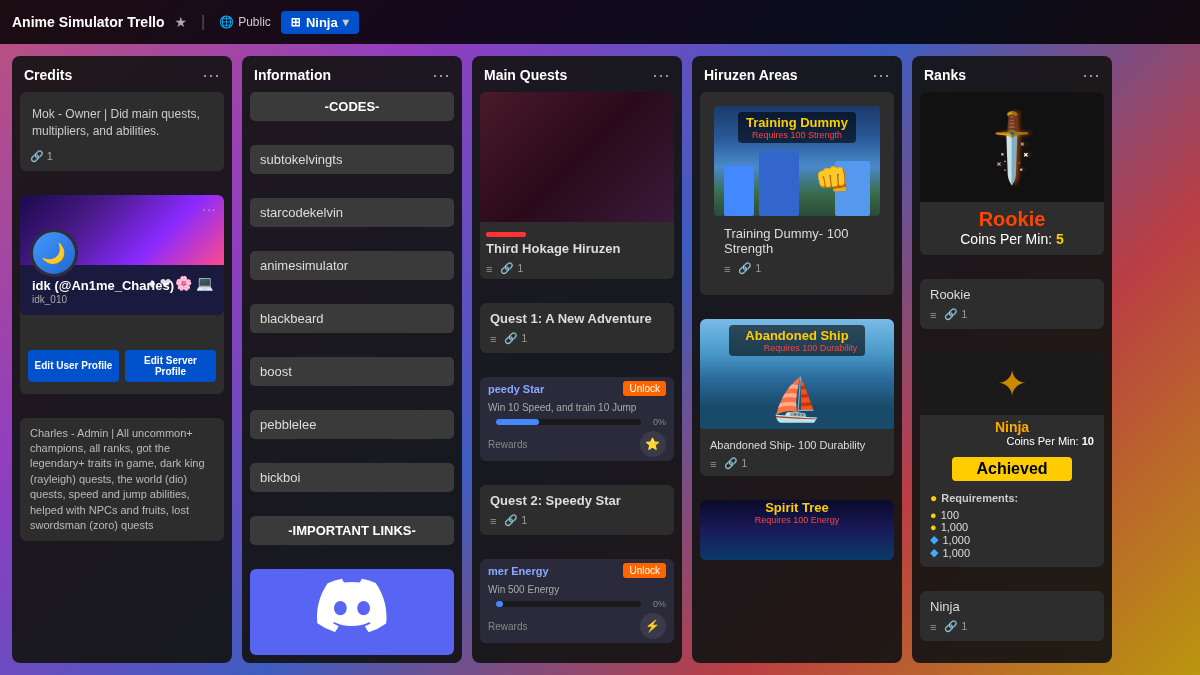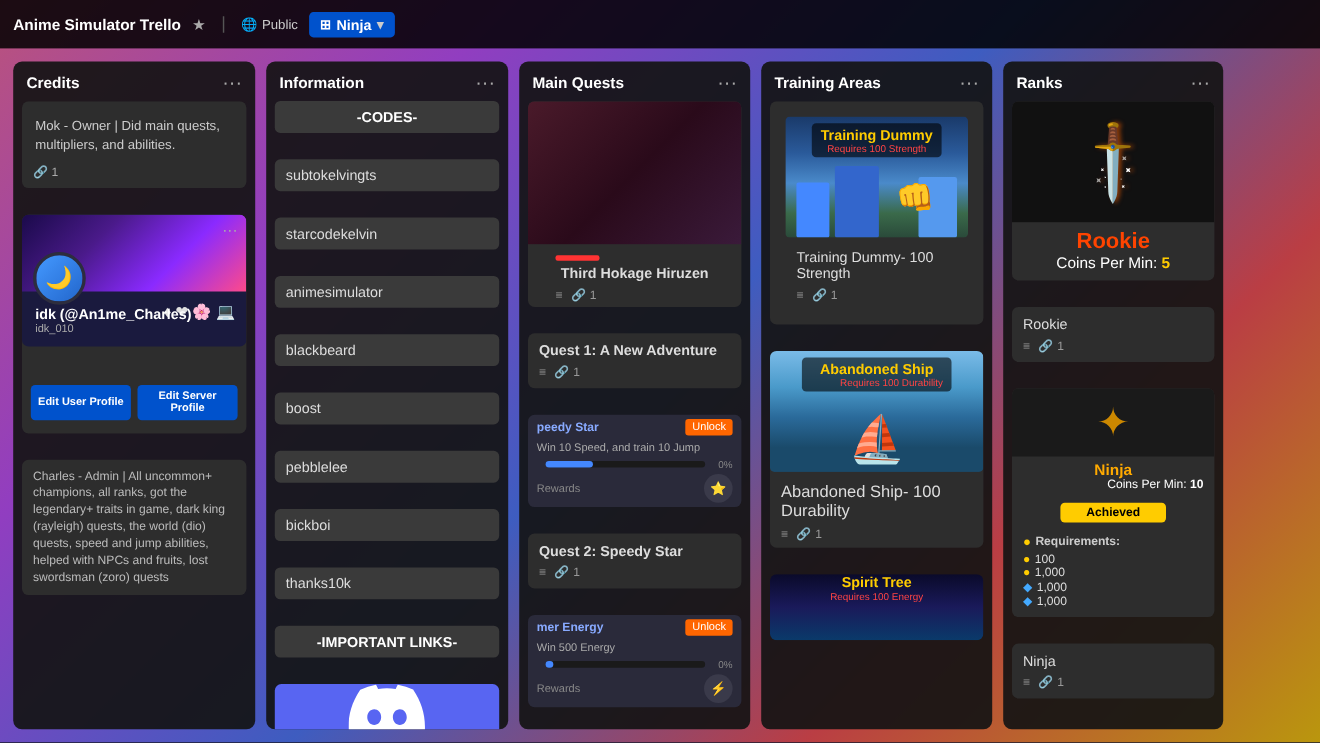--- a/index.html
+++ b/index.html
@@ -319,21 +319,21 @@
     }
     .rank-cpm-val {
       color: #ffcc00;
       font-weight: 700;
     }
     .rank-achieved {
       background: #ffcc00;
       color: #000;
       border-radius: 4px;
       padding: 3px 24px;
-      font-size: 11px;
+      font-size: 16px;
       font-weight: 700;
       text-align: center;
       margin: 4px auto;
       display: inline-block;
     }
     .rank-req {
       color: #ccc;
       font-size: 11px;
       font-weight: 700;
     }
@@ -422,21 +422,20 @@
     </div>
     <div class="col-body">
       <div class="info-tag info-tag-special">-CODES-</div>
       <div class="info-tag">subtokelvingts</div>
       <div class="info-tag">starcodekelvin</div>
       <div class="info-tag">animesimulator</div>
       <div class="info-tag">blackbeard</div>
       <div class="info-tag">boost</div>
       <div class="info-tag">pebblelee</div>
       <div class="info-tag">bickboi</div>
-      <div class="info-tag">thanks10k</div>
       <div class="info-tag info-tag-special">-IMPORTANT LINKS-</div>
 
       <div class="discord-card">
         <div class="discord-logo">
           <svg width="70" height="55" viewBox="0 0 71 55" fill="white" xmlns="http://www.w3.org/2000/svg">
             <path d="M60.1 4.9A58.5 58.5 0 0 0 45.5.4a.2.2 0 0 0-.2.1 40.7 40.7 0 0 0-1.8 3.7 54 54 0 0 0-16.2 0 37.7 37.7 0 0 0-1.8-3.7.2.2 0 0 0-.2-.1A58.4 58.4 0 0 0 10.9 4.9a.2.2 0 0 0-.1.1C1.6 18.7-.9 32.1.3 45.4a.2.2 0 0 0 .1.2 58.8 58.8 0 0 0 17.7 8.9.2.2 0 0 0 .2-.1 42 42 0 0 0 3.6-5.9.2.2 0 0 0-.1-.3 38.7 38.7 0 0 1-5.5-2.6.2.2 0 0 1 0-.4c.4-.3.7-.6 1.1-.8a.2.2 0 0 1 .2 0c11.5 5.2 23.9 5.2 35.3 0a.2.2 0 0 1 .2 0l1.1.9a.2.2 0 0 1 0 .4 36 36 0 0 1-5.5 2.6.2.2 0 0 0-.1.3 47.1 47.1 0 0 0 3.6 5.9.2.2 0 0 0 .2.1 58.7 58.7 0 0 0 17.7-8.9.2.2 0 0 0 .1-.2c1.5-15.4-2.5-28.7-10.5-40.5a.2.2 0 0 0-.1-.1zM23.7 37.3c-3.5 0-6.4-3.2-6.4-7.1s2.8-7.2 6.4-7.2 6.5 3.2 6.4 7.2c0 4-2.8 7.1-6.4 7.1zm23.6 0c-3.5 0-6.4-3.2-6.4-7.1s2.8-7.2 6.4-7.2 6.4 3.2 6.4 7.2c0 4-2.8 7.1-6.4 7.1z"></path>
           </svg>
         </div>
       </div>
     </div>
@@ -444,21 +443,21 @@
 
   <div class="col" style="width:210px;min-width:210px;">
     <div class="col-header">
       <span class="col-title">Main Quests</span>
       <span class="col-menu">···</span>
     </div>
     <div class="col-body">
 
       <div class="card" style="padding:0;overflow:hidden;">
         <div style="width:100%;height:130px;background:linear-gradient(135deg,#4a1a2a,#2a0a1a,#3a1a3a);"></div>
-        <div style="padding:6px 25px 4px;text-align:center;">
+        <div style="padding:6px 6px 4px;">
           <div class="red-bar"></div>
           <div style="color:#ddd;font-size:13px;font-weight:600;">Third Hokage Hiruzen</div>
           <div class="card-footer">
             <span>≡</span>
             <span>🔗 1</span>
           </div>
         </div>
       </div>
 
       <div class="card">
@@ -510,21 +509,21 @@
         <div style="display:flex;justify-content:space-between;align-items:center;padding:2px 8px 4px;">
           <span style="color:#888;font-size:10px;">Rewards</span>
           <div style="width:26px;height:26px;background:#3a3a4a;border-radius:50%;display:flex;align-items:center;justify-content:center;font-size:12px;">⚡</div>
         </div>
       </div>
     </div>
   </div>
 
   <div class="col" style="width:210px;min-width:210px;">
     <div class="col-header">
-      <span class="col-title">Training Areas</span>
+      <span class="col-title">Hiruzen Areas</span>
       <span class="col-menu">···</span>
     </div>
     <div class="col-body">
 
       <div class="card" style="padding:14px;overflow:hidden;">
         <div class="training-img">
           <div style="background:linear-gradient(180deg,#1a3a6a 0%,#2a5a9a 30%,#4a8aca 55%,#3a6a4a 80%,#2a4a3a 100%);width:100%;height:100%;display:flex;flex-direction:column;align-items:center;padding-top:6px;position:relative;">
             <div style="background:rgba(0,0,0,0.6);border-radius:4px;padding:3px 8px;text-align:center;">
               <div style="color:#ffcc00;font-size:13px;font-weight:900;">Training Dummy</div>
               <div style="color:#ff4444;font-size:9px;">Requires 100 Strength</div>
@@ -551,21 +550,21 @@
           <div style="background:linear-gradient(180deg,#7abbe8 0%,#4a9aca 30%,#2a6a9a 55%,#1a4a6a 80%);width:100%;height:100%;display:flex;flex-direction:column;align-items:center;padding-top:6px;position:relative;">
             <div style="background:rgba(0,0,0,0.6);border-radius:4px;padding:3px 8px;text-align:center;">
               <div style="color:#ffcc00;font-size:13px;font-weight:900;">Abandoned Ship</div>
               <div style="color:#ff4444;font-size:9px;margin-left:27px;">Requires 100 Durability</div>
             </div>
 
             <div style="position:absolute;bottom:5px;left:50%;transform:translateX(-50%);font-size:42px;">⛵</div>
           </div>
         </div>
         <div style="padding:4px 10px 6px;">
-          <div style="color:#ddd;font-size:15px;">Abandoned Ship- 100 Durability</div>
+          <div style="color:#ddd;font-size:11px;">Abandoned Ship- 100 Durability</div>
           <div class="card-footer">
             <span>≡</span>
             <span>🔗 1</span>
           </div>
         </div>
       </div>
 
       <div class="card" style="padding:0;overflow:hidden;">
         <div style="width:100%;height:60px;background:linear-gradient(180deg,#0a0a2a 0%,#1a1a5a 50%,#0a3a6a 100%);display:flex;justify-content:center;">
           <div style="text-align:center;">

